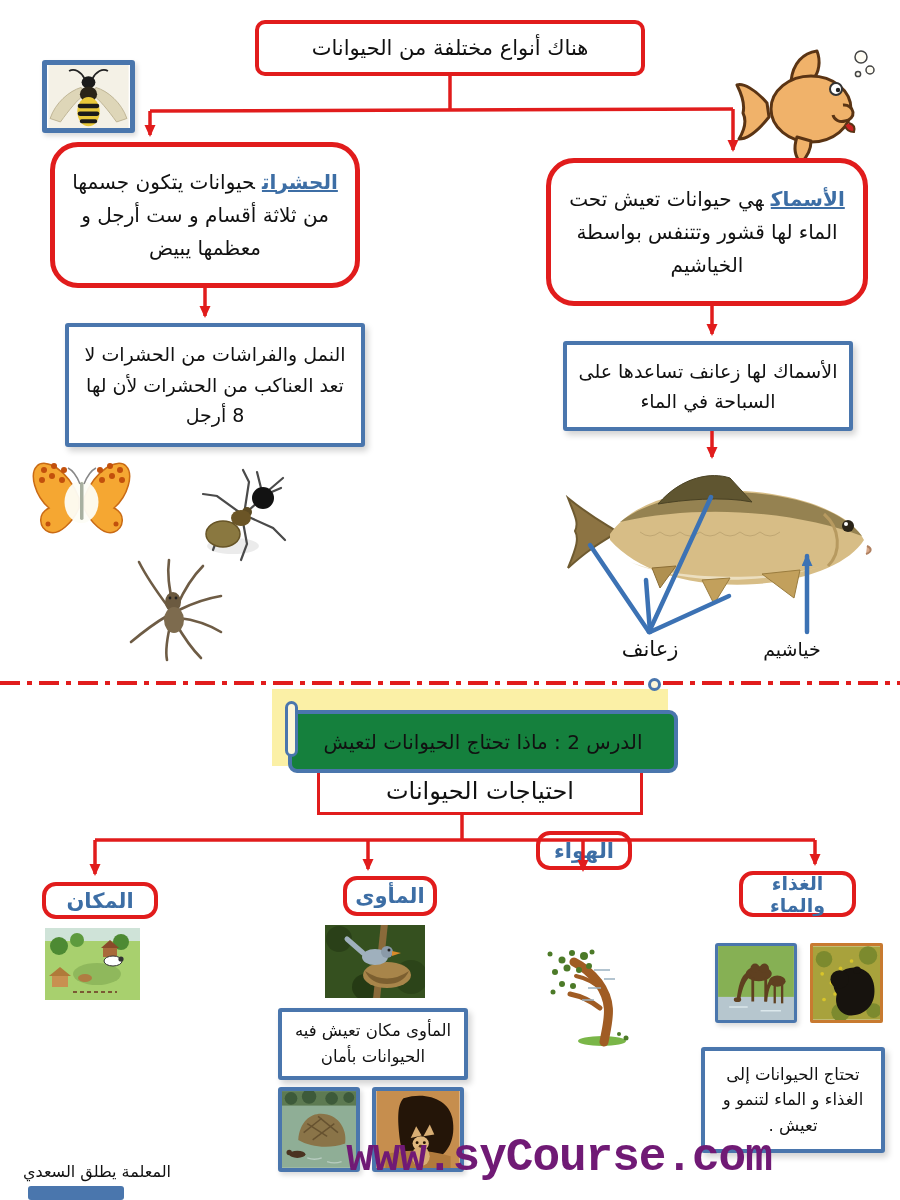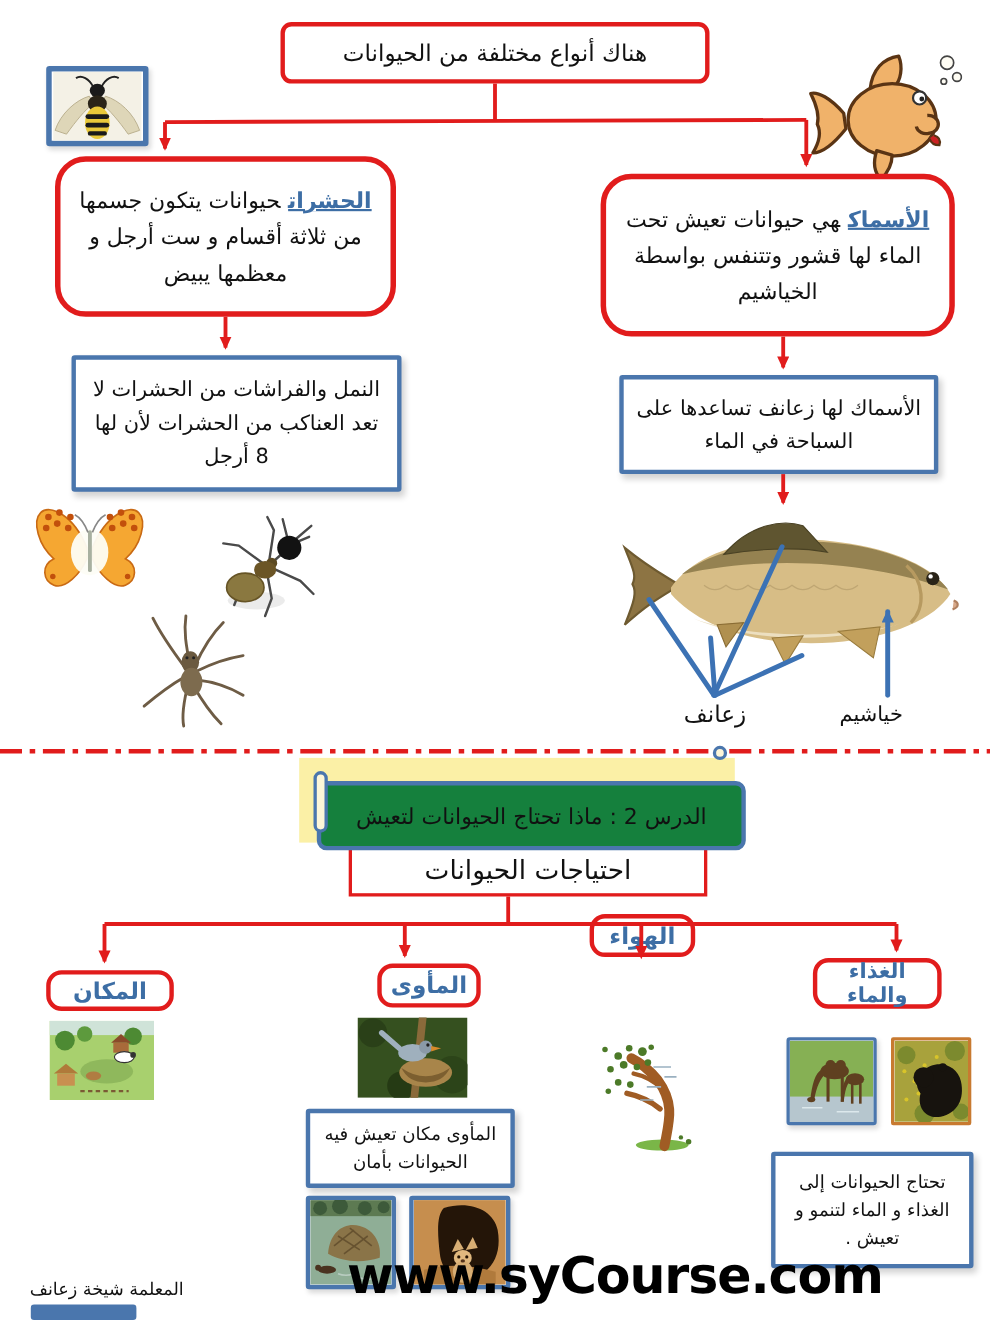--- a/index.html
+++ b/index.html
@@ -27,21 +27,21 @@
   .deftext{font-size:20px;line-height:1.65;}
   .notetext{font-size:19px;line-height:1.6;}
   .smalltext{font-size:16.5px;line-height:1.55;}
   p{margin:0;}
   svg{display:block;}
   #connectors{position:absolute;left:0;top:0;z-index:3;pointer-events:none;}
   .layer2{z-index:2;}
   .layer4{z-index:4;}
   .watermark{
     z-index:6;font-weight:bold;font-size:46px;letter-spacing:-1px;
-    color:#000000;text-align:center;
+    color:#701a75;text-align:center;font-family:Liberation Mono, monospace;
   }
 </style>
 </head>
 <body>
 
 <div id="canvas">
 
   <svg id="connectors" width="900" height="1200" viewBox="0 0 900 1200">
     <defs>
       <marker id="mr" markerUnits="userSpaceOnUse" markerWidth="16" markerHeight="16" refX="10" refY="5.5" orient="auto">
@@ -411,19 +411,19 @@
       <circle cx="45" cy="57" r="1.6" fill="#221100"></circle>
         <circle cx="53" cy="57" r="1.6" fill="#221100"></circle>
       <ellipse cx="49" cy="61" rx="2.2" ry="1.6" fill="#55331a"></ellipse>
     </svg>
   </div>
 
   <div class="abs bluebox center layer2" style="left:701px;top:1047px;width:184px;height:106px;padding:4px 10px;">
     <p dir="rtl" class="smalltext">تحتاج الحيوانات إلى الغذاء و الماء لتنمو و تعيش .</p>
   </div>
 
-  <div class="abs layer2" dir="rtl" style="left:12px;top:1162px;width:170px;font-size:16px;text-align:center;">المعلمة شيخة زعانف</div>
+  <div class="abs layer2" dir="rtl" style="left:12px;top:1162px;width:170px;font-size:16px;text-align:center;">المعلمة يطلق السعدي</div>
 
   <div class="abs watermark" style="left:218px;top:1132px;width:682px;">www.syCourse.com</div>
 
   <div class="abs layer2" style="left:28px;top:1186px;width:96px;height:14px;background:var(--blue);border-radius:3px;"></div>
 
 </div>
 
 </body></html>

